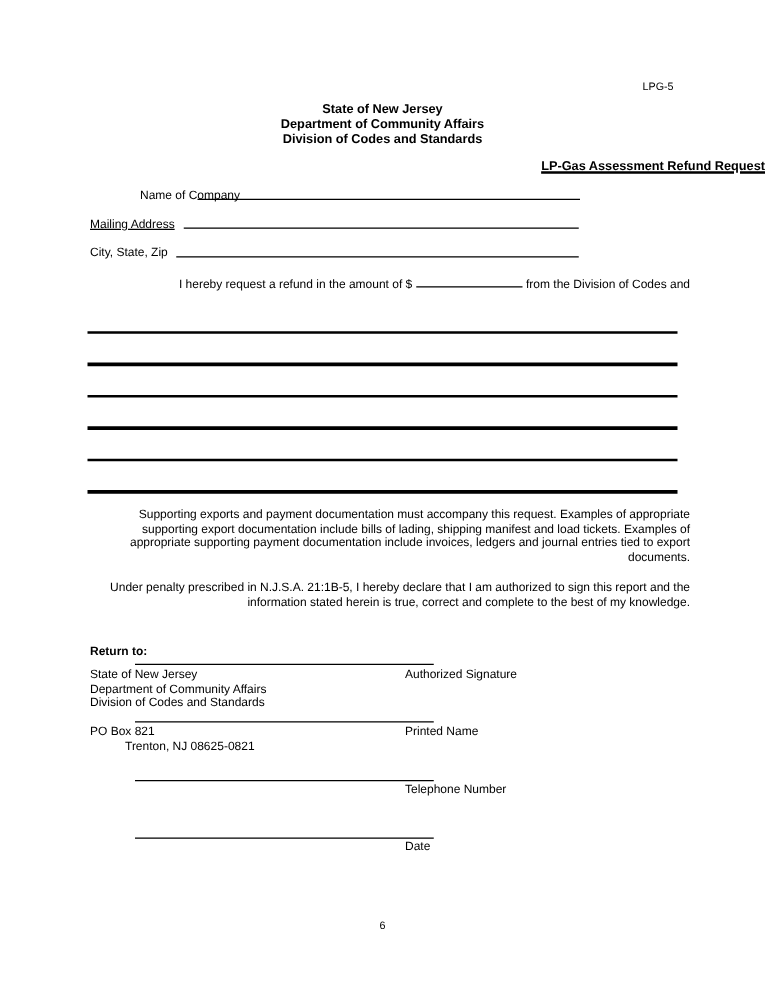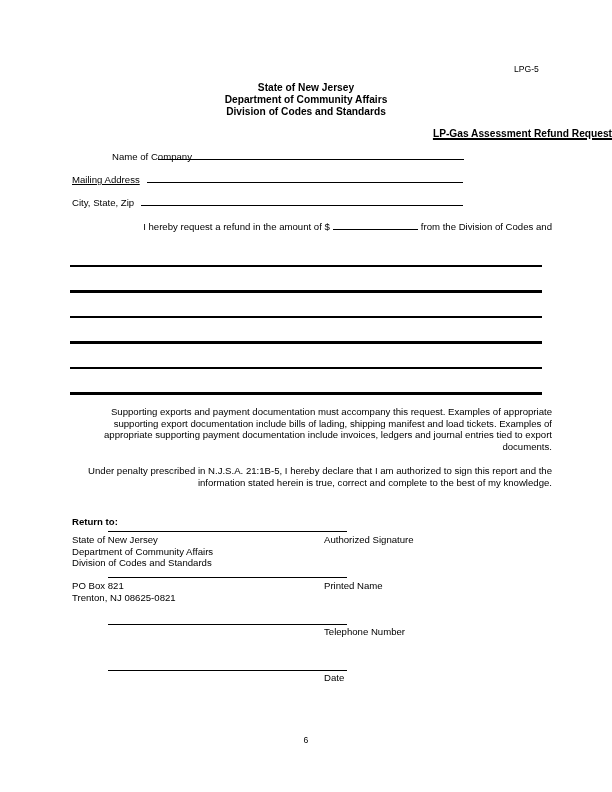--- a/index.html
+++ b/index.html
@@ -60,21 +60,21 @@
 <div class="abs ret bold" style="top:516px;">Return to:</div>
 
 <div class="sig-line" style="top:531px;"></div>
 <div class="abs ret" style="top:534px;">State of New Jersey</div>
 <div class="abs ret" style="top:546px;">Department of Community Affairs</div>
 <div class="abs ret" style="top:557px;">Division of Codes and Standards</div>
 <div class="abs sig-label" style="top:534px;">Authorized Signature</div>
 
 <div class="sig-line" style="top:577px;"></div>
 <div class="abs ret" style="top:580px;">PO Box 821</div>
-<div class="abs ret" style="top:592px;">Trenton, NJ 08625-0821</div>
+<div class="abs ret" style="top:592px;margin-left:28px;">Trenton, NJ 08625-0821</div>
 <div class="abs sig-label" style="top:580px;">Printed Name</div>
 
 <div class="sig-line" style="top:624px;"></div>
 <div class="abs sig-label" style="top:626px;">Telephone Number</div>
 
 <div class="sig-line" style="top:670px;"></div>
 <div class="abs sig-label" style="top:672px;">Date</div>
 
 <div class="abs page-num">6</div>
 

